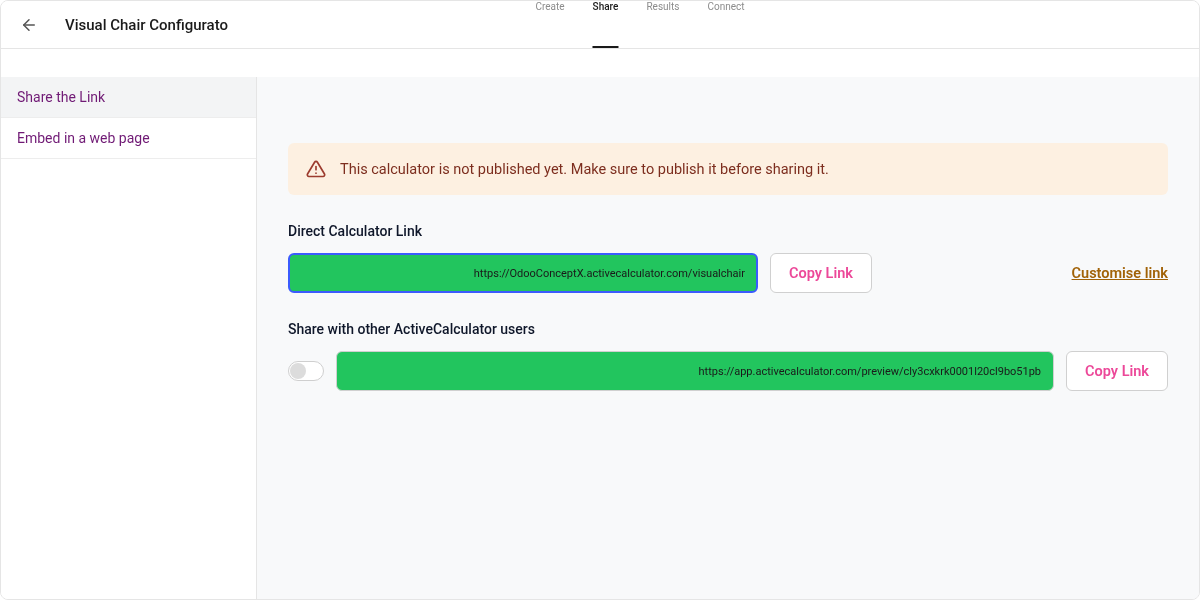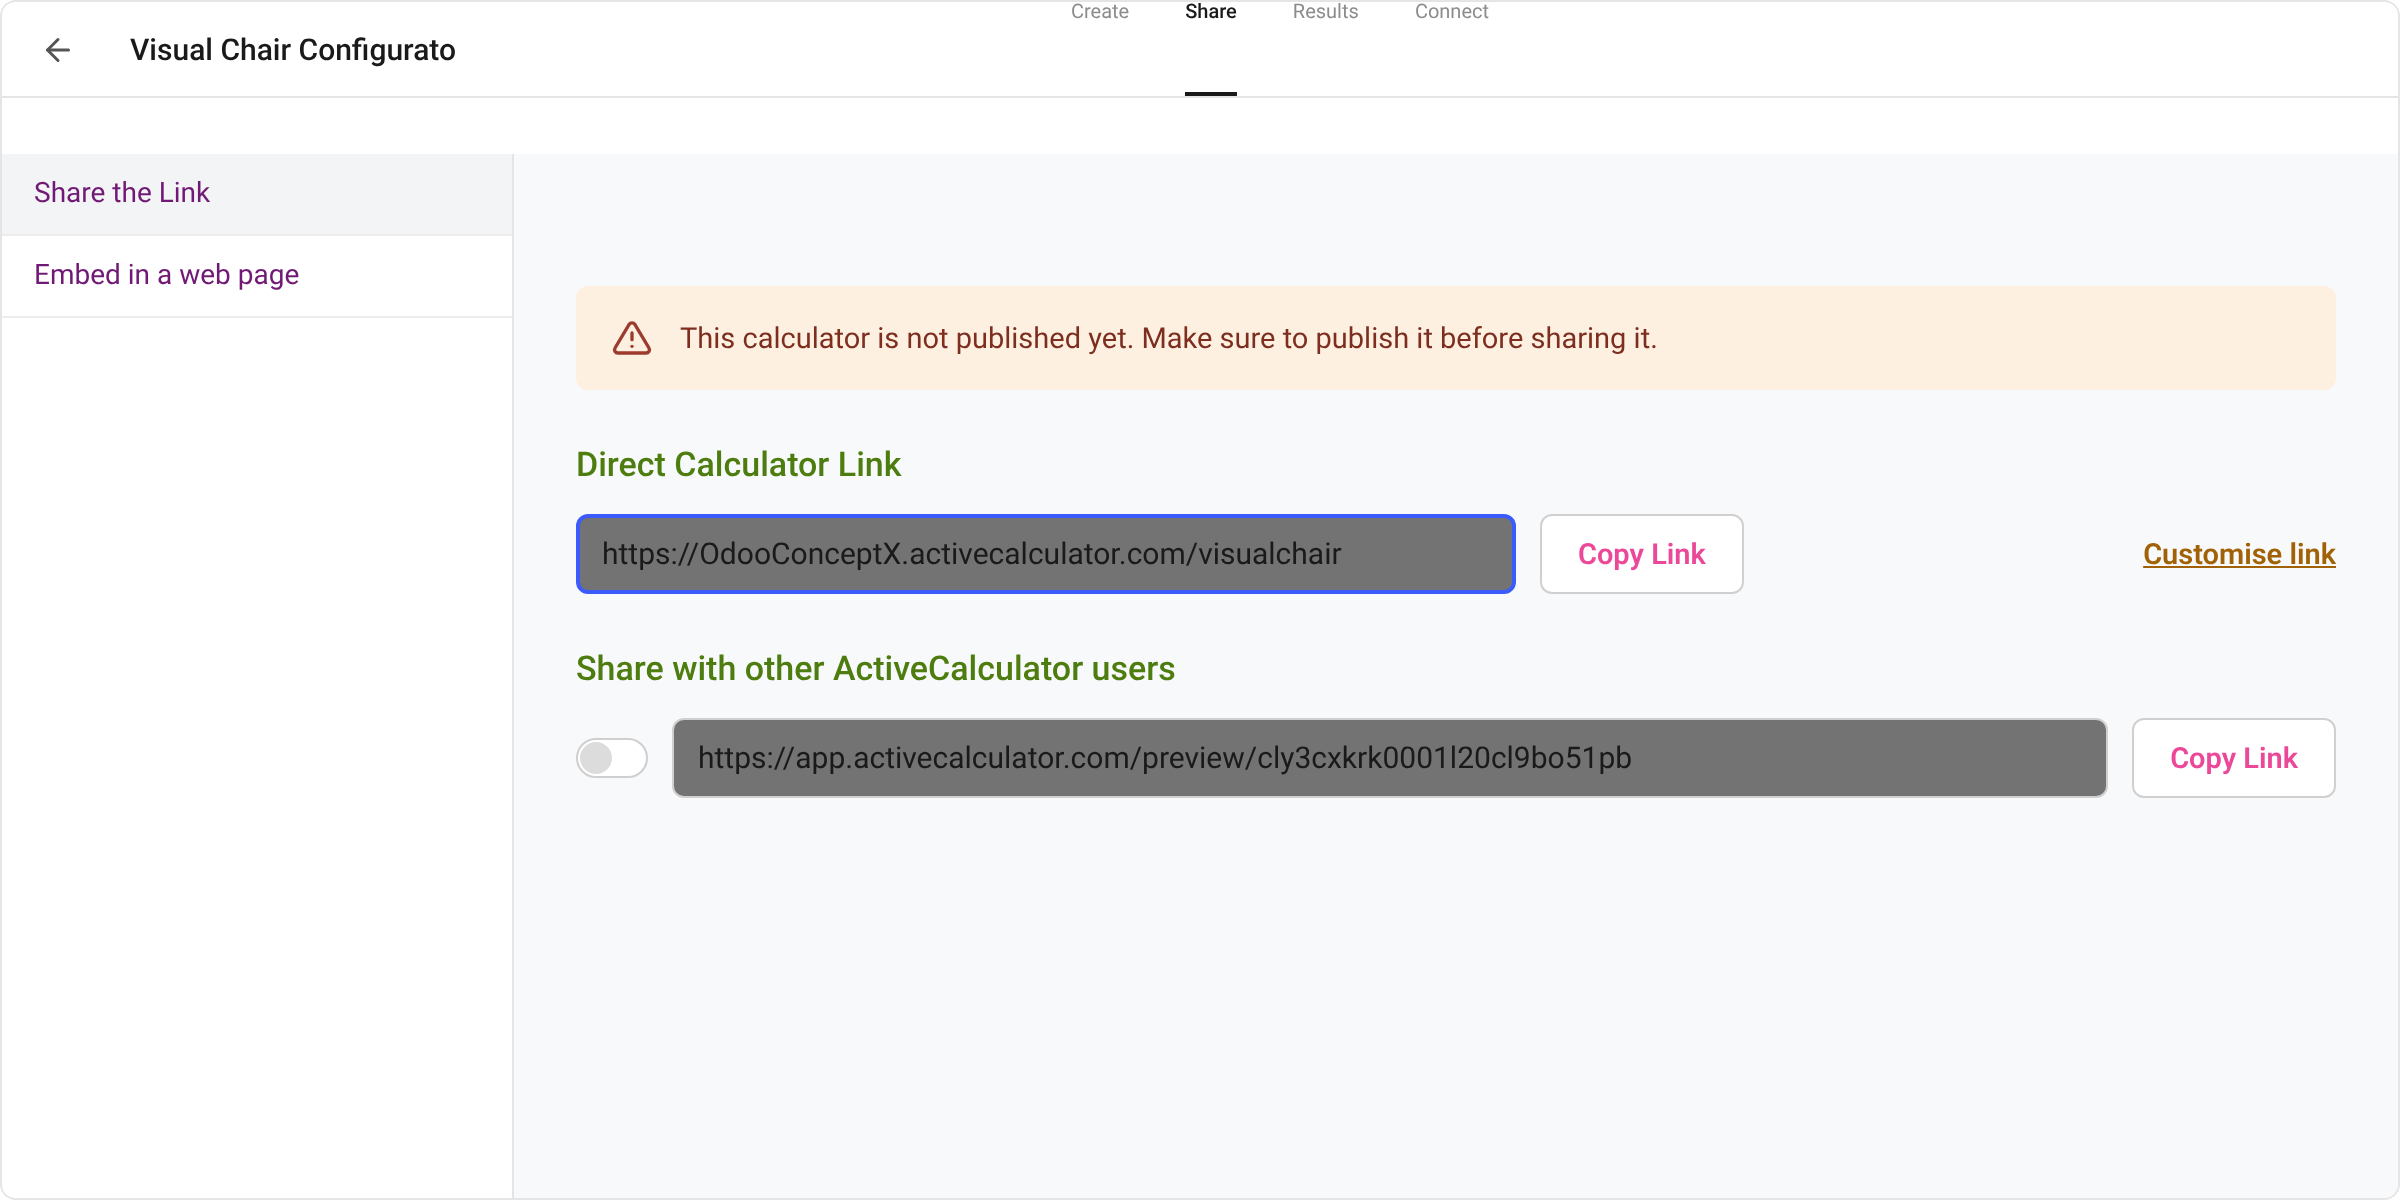--- a/index.html
+++ b/index.html
@@ -105,42 +105,43 @@
     display: flex;
     align-items: center;
     gap: 14px;
     color: #7d2e1f;
     font-size: 14.5px;
     margin-bottom: 28px;
     margin-top: 38px;
   }
   .alert svg { flex-shrink: 0; }
   .section-label {
-    font-size: 17px;
+    font-size: 14px;
     font-weight: 500;
-    color: #4d7c0f;
+    color: #0f172a;
     margin-bottom: 14px;
   }
   .row {
     display: flex;
     align-items: center;
     gap: 12px;
     margin-bottom: 28px;
   }
   .input {
     flex: 1;
     height: 40px;
     border: 1px solid #d0d0d0;
     border-radius: 6px;
     padding: 0 12px;
-    font-size: 15px;
-    color: #1a1a1a;
-    background: #737373;
+    font-size: 11px;
+    color: #1a1a1a;
+    background: #22c55e;
     outline: none;
     font-family: inherit;
+    text-align: right;
   }
   .input.focused {
     border: 2px solid #3b5bfd;
     padding: 0 11px;
   }
   .input-wrap-direct {
     flex: 0 0 470px;
   }
   .btn {
     height: 40px;

